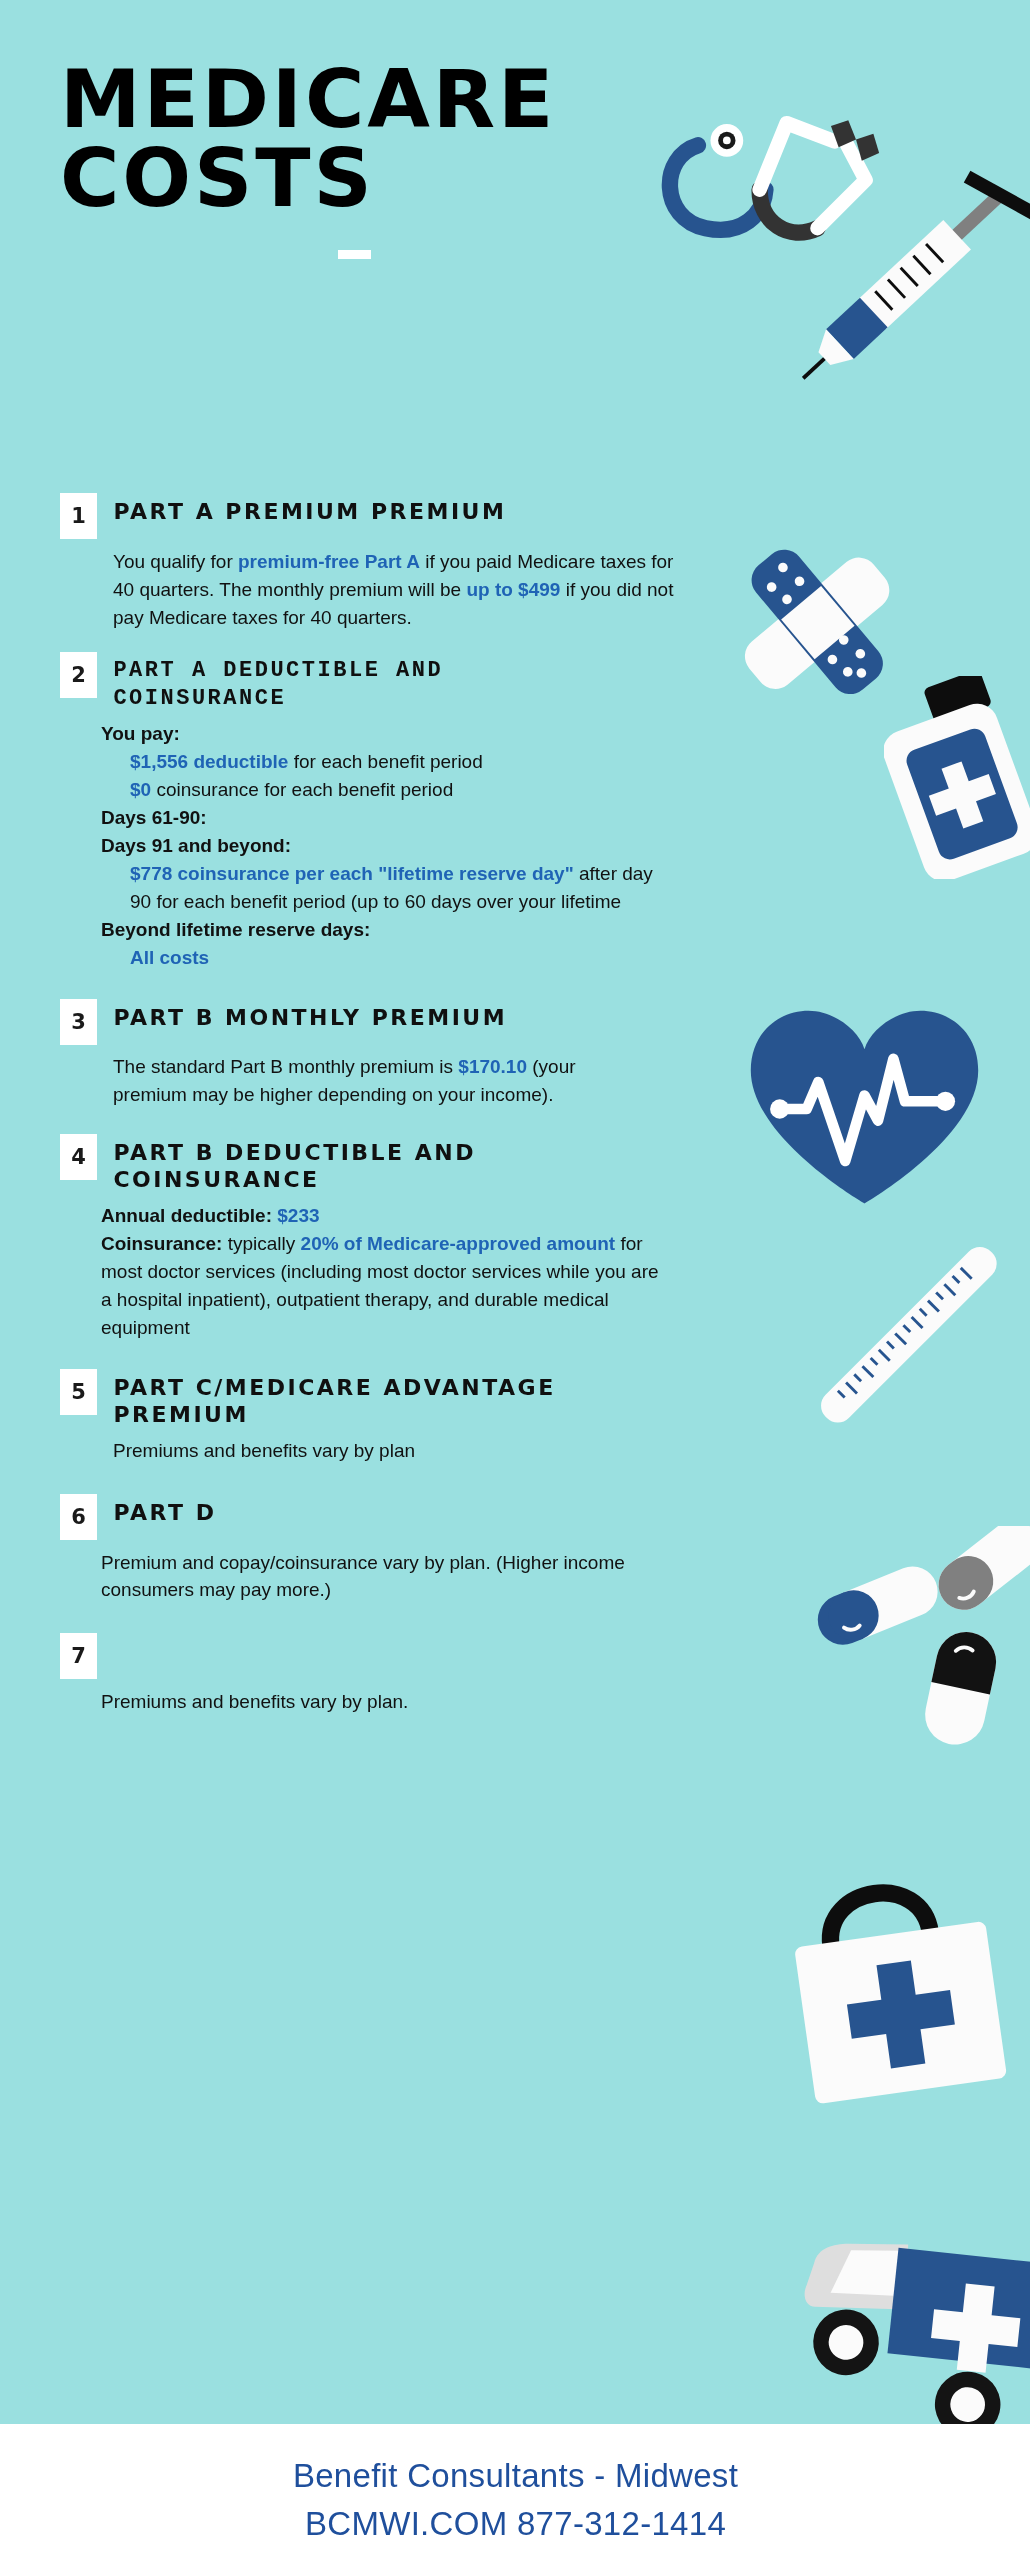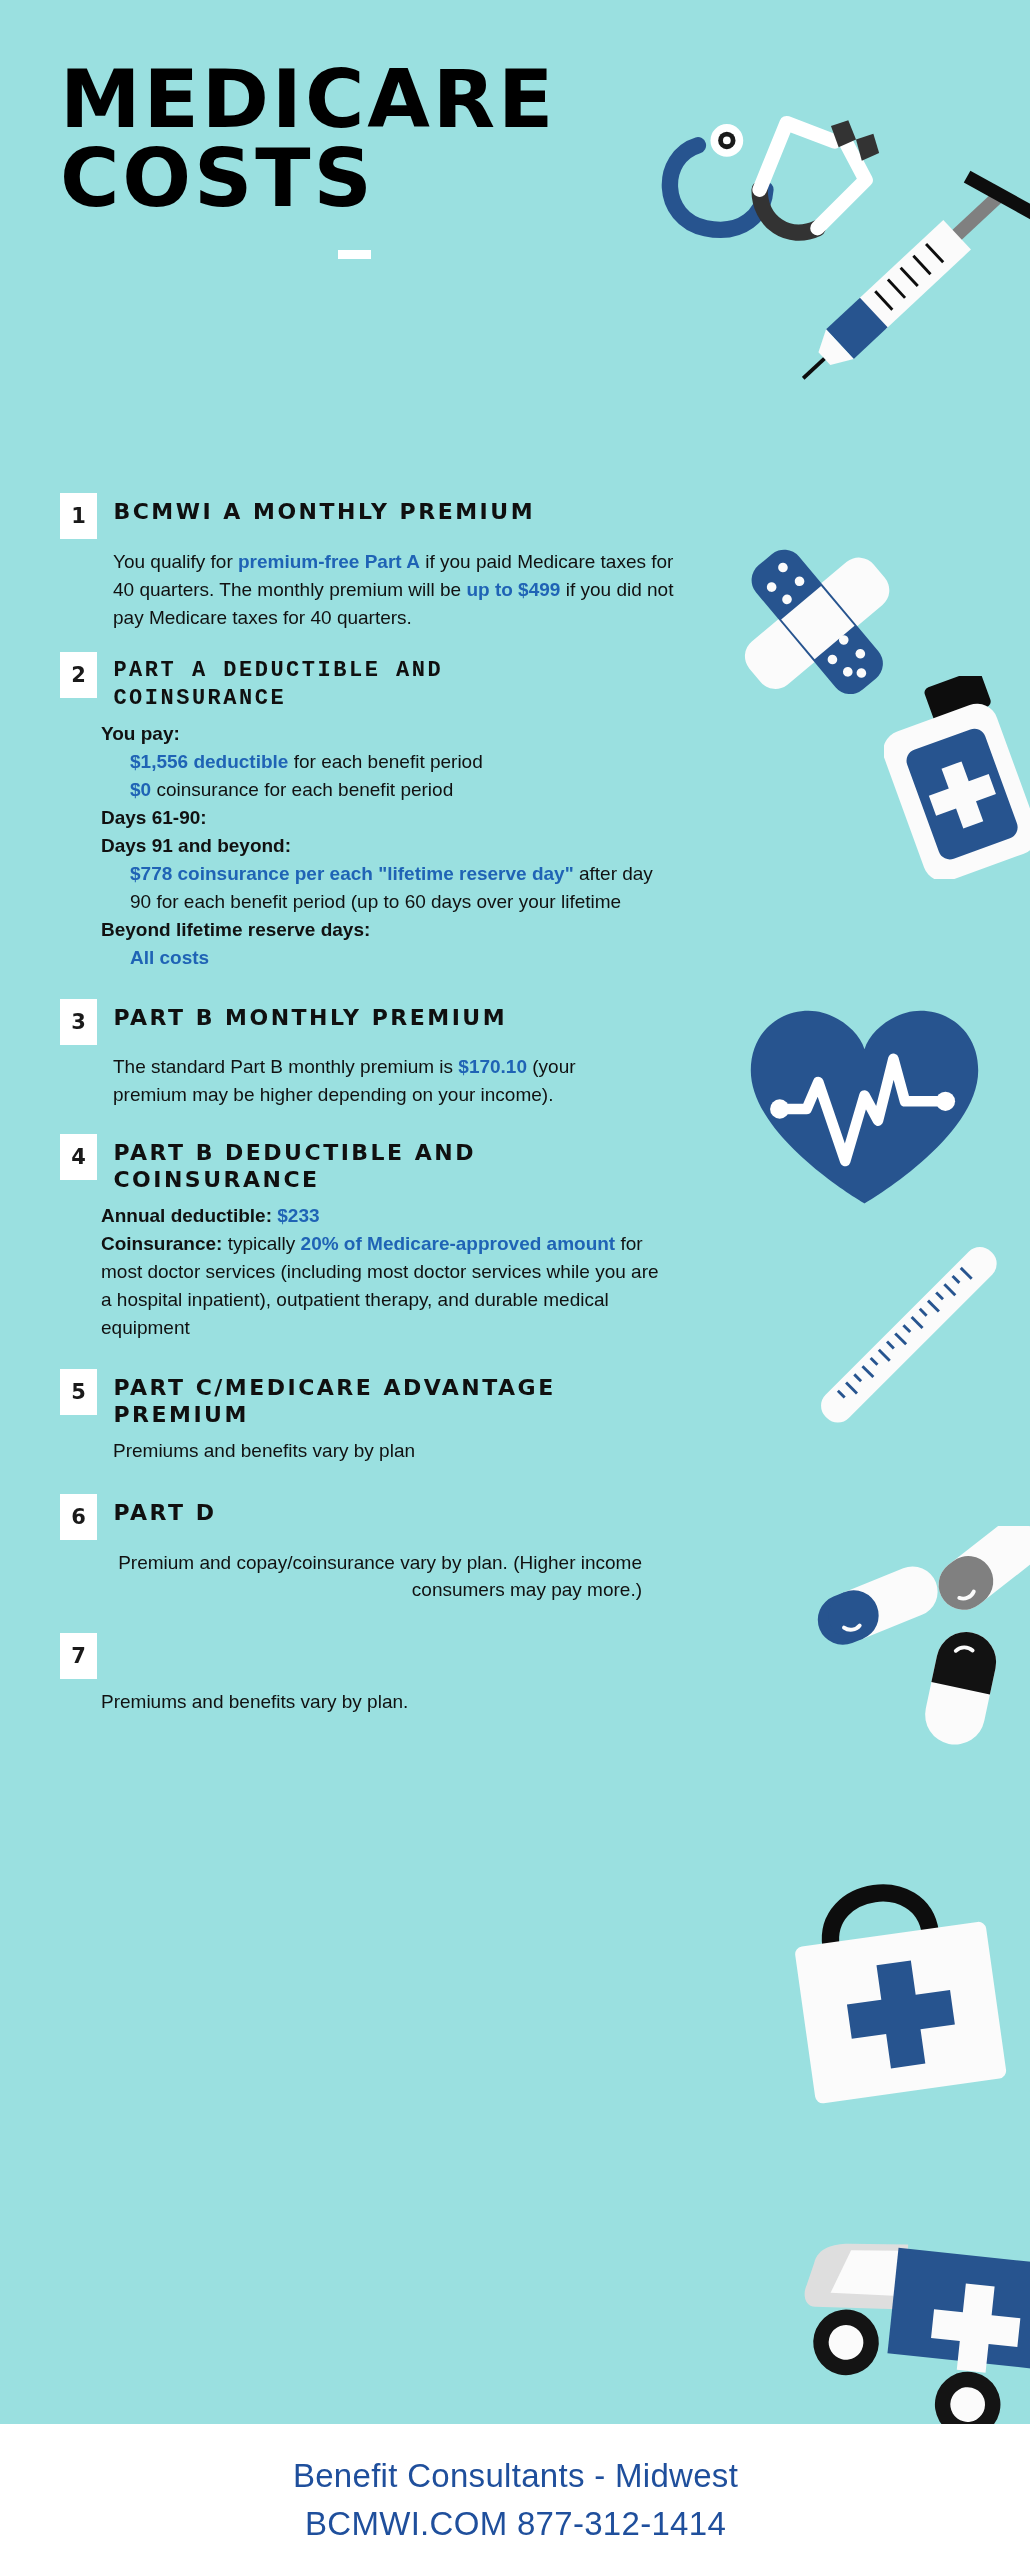--- a/index.html
+++ b/index.html
@@ -263,21 +263,21 @@
     <div class="title-line">MEDICARE</div>
     <div class="title-line">COSTS</div>
     <div class="title-rule"></div>
   </div>
 
   <div class="sections">
 
     <div class="section">
       <div class="sec-head">
         <div class="num-box">1</div>
-        <div class="sec-title">BCMWI A MONTHLY PREMIUM</div>
+        <div class="sec-title">PART A PREMIUM PREMIUM</div>
       </div>
       <div class="sec-body indent-1">
         <span>You qualify for </span><span class="blue">premium-free Part A</span><span> if you paid Medicare taxes for 40 quarters. The monthly premium will be </span><span class="blue">up to $499</span><span> if you did not pay Medicare taxes for 40 quarters.</span>
       </div>
     </div>
 
     <div class="section" style="margin-top:21px;">
       <div class="sec-head">
         <div class="num-box">2</div>
         <div class="sec-title" style="max-width:406px;font-family:Liberation Mono, monospace;">PART A DEDUCTIBLE AND COINSURANCE</div>
@@ -331,21 +331,21 @@
         <div class="sec-title" style="max-width:580px;">PART C/MEDICARE ADVANTAGE PREMIUM</div>
       </div>
       <div class="sec-body indent-1">Premiums and benefits vary by plan</div>
     </div>
 
     <div class="section" style="margin-top:29px;">
       <div class="sec-head">
         <div class="num-box">6</div>
         <div class="sec-title">PART D</div>
       </div>
-      <div class="sec-body indent-2" style="max-width:541px;text-align:right;">Premium and copay/coinsurance vary by plan. (Higher income consumers may pay more.)</div>
+      <div class="sec-body indent-2" style="max-width:541px;">Premium and copay/coinsurance vary by plan. (Higher income consumers may pay more.)</div>
     </div>
 
     <div class="section" style="margin-top:29px;">
       <div class="sec-head">
         <div class="num-box">7</div>
       </div>
       <div class="sec-body indent-2">Premiums and benefits vary by plan.</div>
     </div>
 
   </div>

